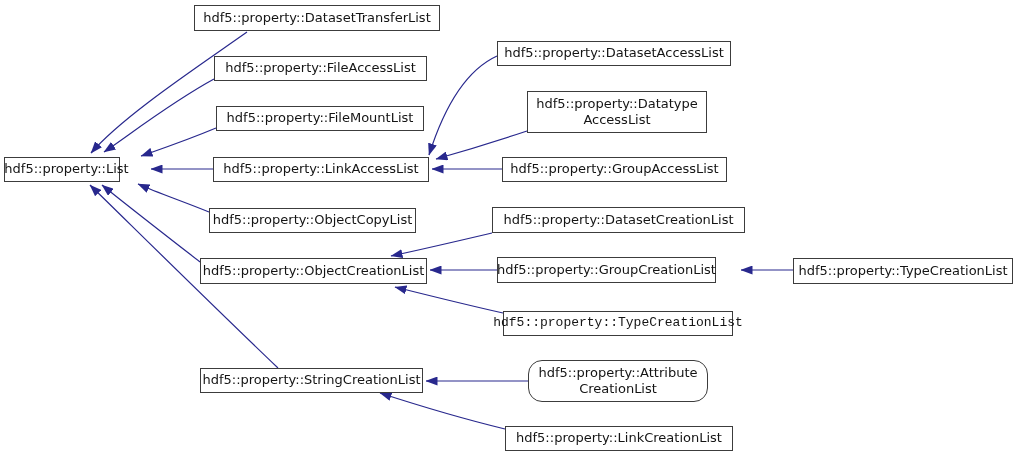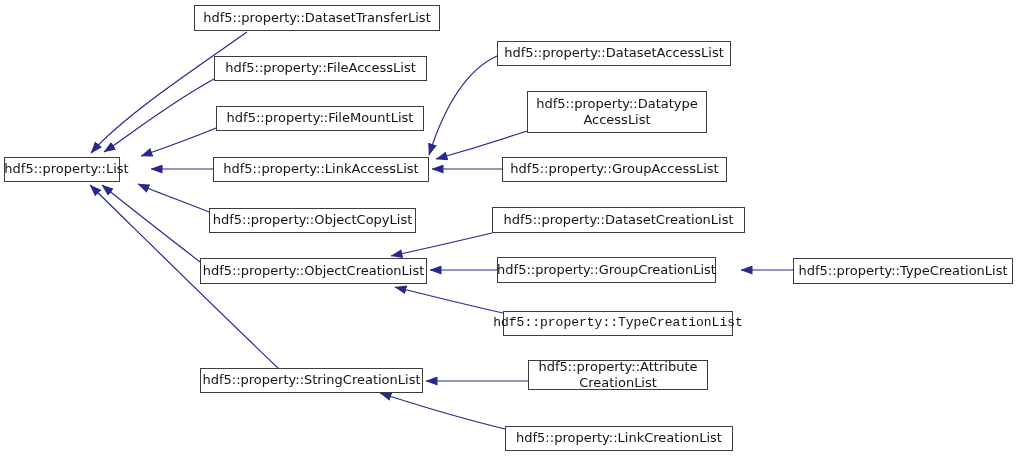--- a/index.html
+++ b/index.html
@@ -63,17 +63,17 @@
     <div class="node" style="left: 209px; top: 208px; width: 207px; height: 25px;">hdf5::property::ObjectCopyList</div>
     <div class="node" style="left: 200px; top: 258px; width: 227px; height: 26px;">hdf5::property::ObjectCreationList</div>
     <div class="node" style="left: 200px; top: 368px; width: 223px; height: 25px;">hdf5::property::StringCreationList</div>
     <div class="node" style="left: 497px; top: 41px; width: 234px; height: 25px;">hdf5::property::DatasetAccessList</div>
     <div class="node" style="left: 527px; top: 91px; width: 180px; height: 42px;">hdf5::property::Datatype
 AccessList</div>
     <div class="node" style="left: 502px; top: 157px; width: 225px; height: 25px;">hdf5::property::GroupAccessList</div>
     <div class="node" style="left: 492px; top: 207px; width: 253px; height: 26px;">hdf5::property::DatasetCreationList</div>
     <div class="node" style="left: 497px; top: 257px; width: 219px; height: 26px;">hdf5::property::GroupCreationList</div>
     <div class="node" style="left: 503px; top: 311px; width: 230px; height: 25px; font-family: Liberation Mono, monospace;">hdf5::property::TypeCreationList</div>
-    <div class="node" style="left: 528px; top: 360px; width: 180px; height: 30px;">hdf5::property::Attribute
+    <div class="node" style="left: 528px; top: 360px; width: 180px; height: 42px; border-radius: 14px;">hdf5::property::Attribute
 CreationList</div>
     <div class="node" style="left: 505px; top: 426px; width: 228px; height: 25px;">hdf5::property::LinkCreationList</div>
     <div class="node" style="left: 793px; top: 258px; width: 220px; height: 26px;">hdf5::property::TypeCreationList</div>
   </div>
 
 </body></html>

